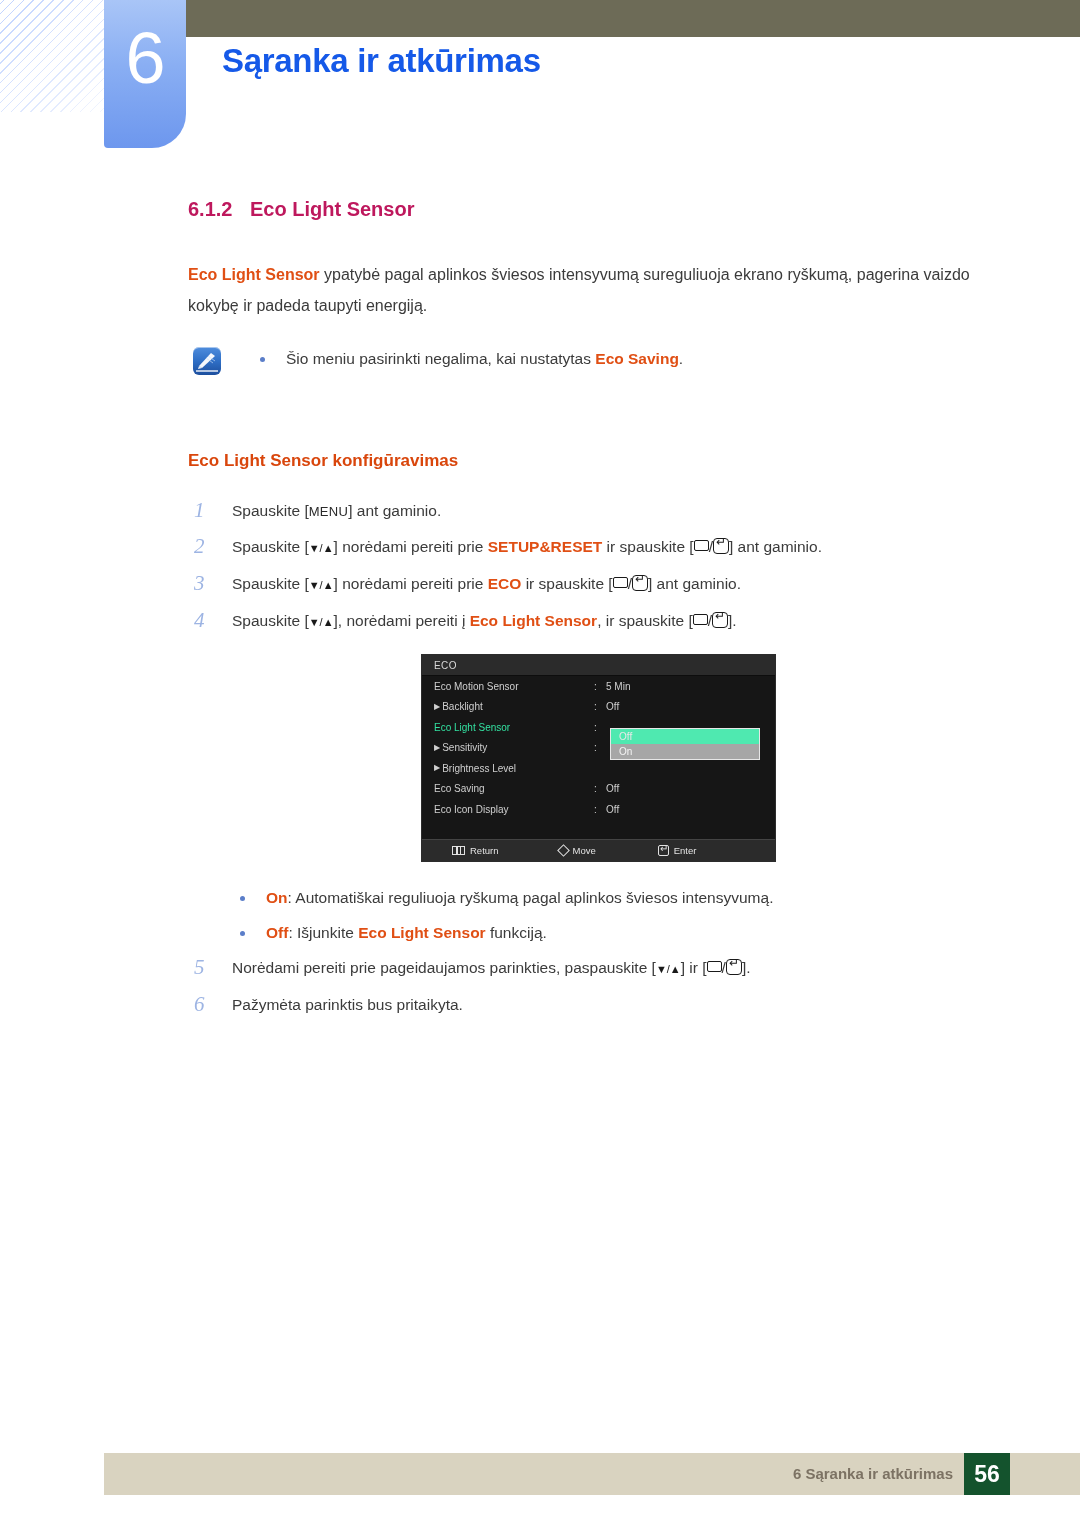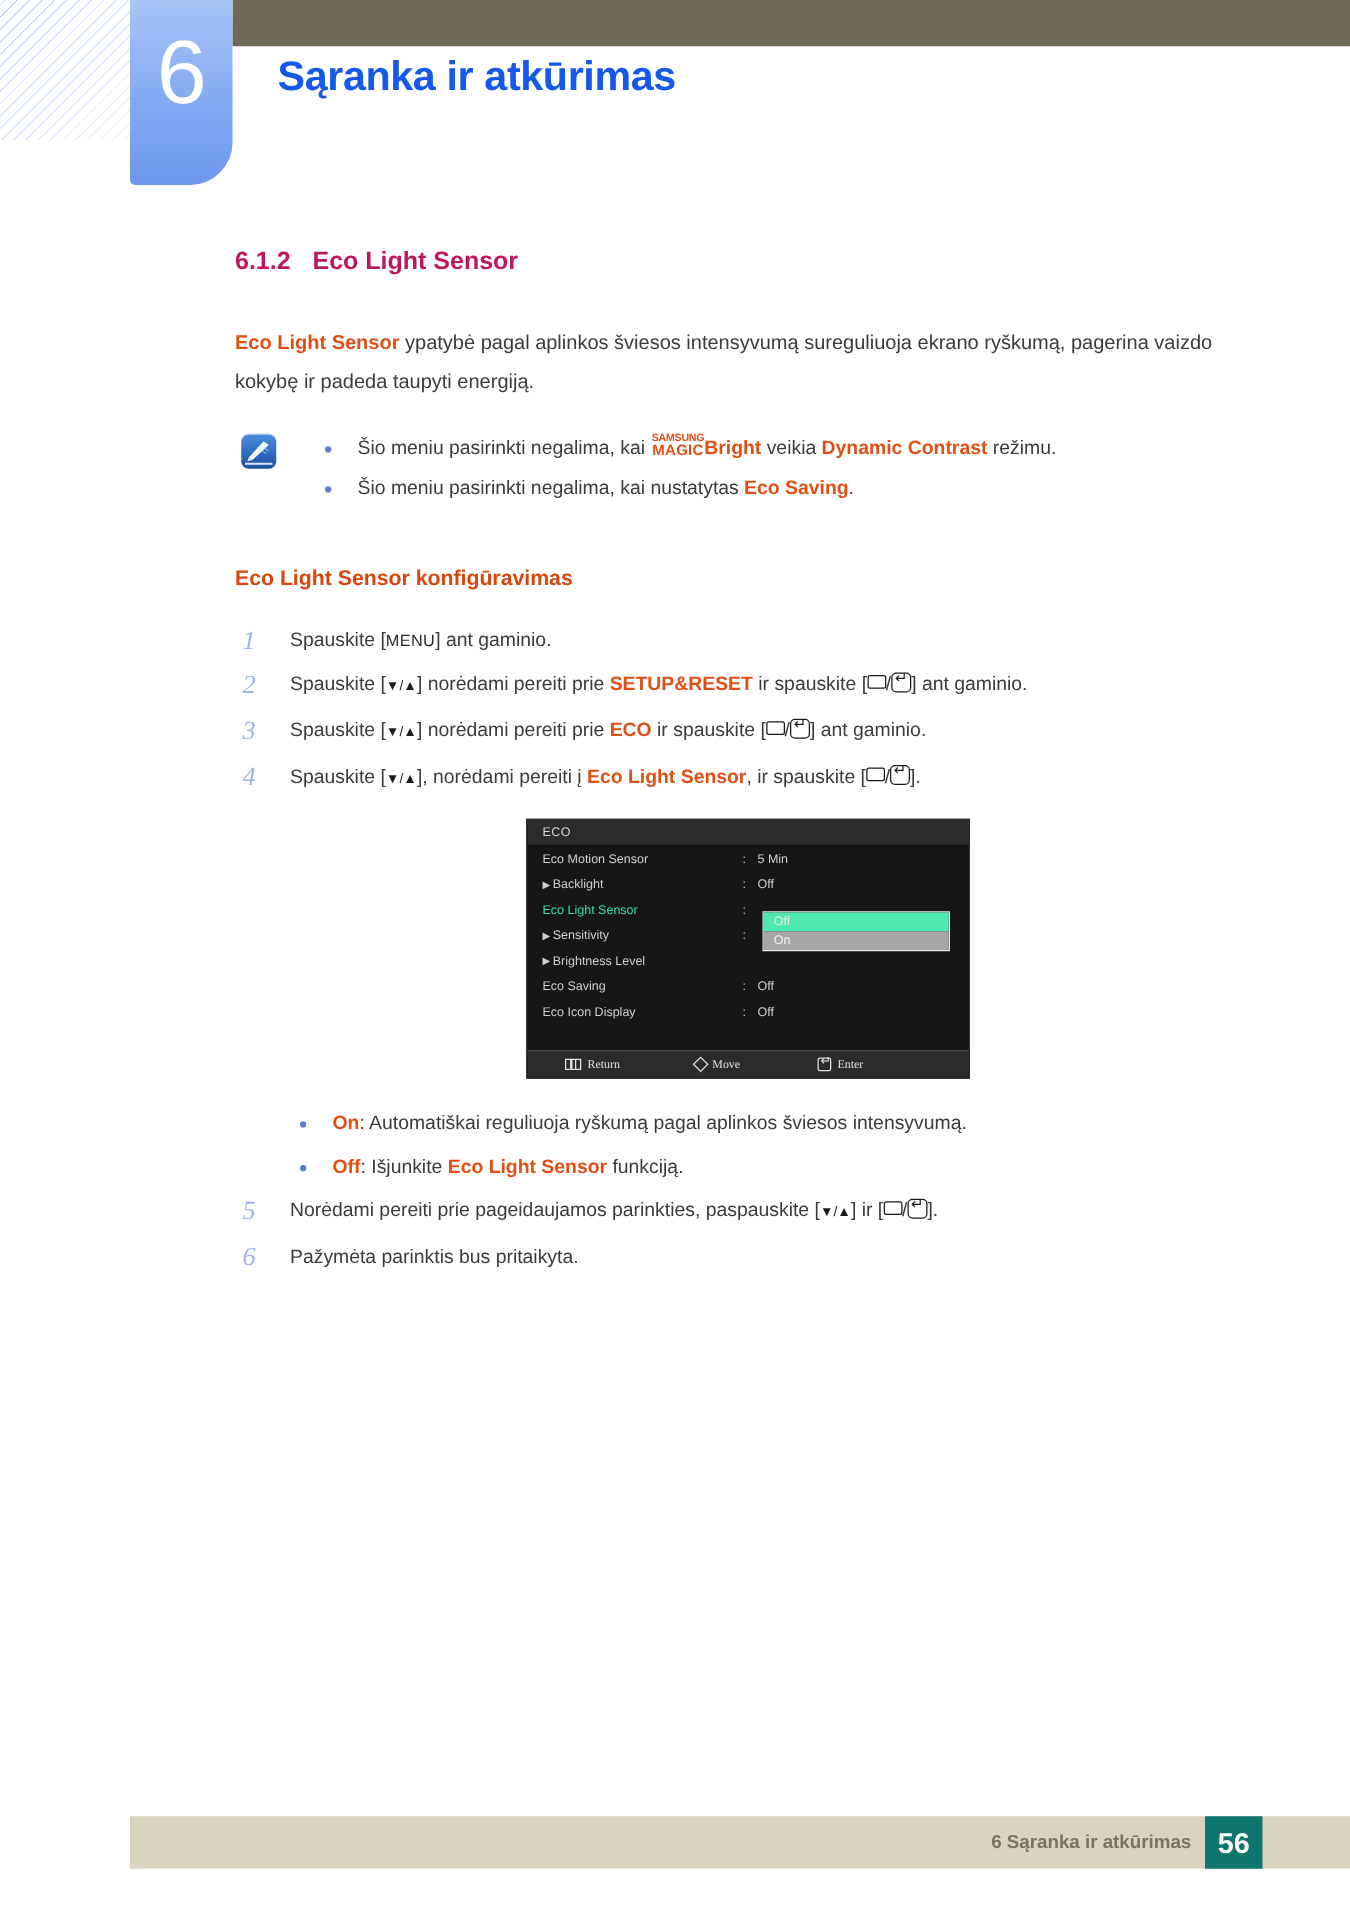--- a/index.html
+++ b/index.html
@@ -329,21 +329,20 @@
     border-top: 1px solid #444;
     display: flex;
     align-items: center;
   }
   .osd-foot-item {
     display: flex;
     align-items: center;
     color: #e2e2e2;
     font-size: 9.5px;
     gap: 5px;
-    font-family: Liberation Serif, serif;
   }
   #foot-return { margin-left: 30px; }
   #foot-move { margin-left: 60px; }
   #foot-enter { margin-left: 62px; }
   .ic-return {
     display: inline-block;
     width: 13px; height: 9px;
     border: 1.5px solid #e2e2e2;
     position: relative;
     box-sizing: border-box;
@@ -473,23 +472,20 @@
   <div id="note-block">
     <div id="note-icon">
       <svg width="28" height="28" viewBox="0 0 28 28">
         <path d="M6 19 L18 6 L22 9 L9 21 Z" fill="#ffffff" opacity="0.95"></path>
         <path d="M6 19 L9 21 L5 22 Z" fill="#ffffff" opacity="0.9"></path>
         <path d="M3 24 L25 24" stroke="#ffffff" stroke-width="1.6" opacity="0.85"></path>
         <path d="M13 11 L20 16 M15 9 L22 14" stroke="#cfe0f8" stroke-width="0.8" opacity="0.8"></path>
       </svg>
     </div>
     <ul class="note-list">
-      <li>
-        <span>Šio meniu pasirinkti negalima, kai </span><span class="magic-logo"><span class="t1">SAMSUNG</span><span class="t2">MAGIC</span></span><span class="kw">Bright</span><span> veikia </span><span class="kw">Dynamic Contrast</span><span> režimu.</span>
-      </li>
       <li>
         <span>Šio meniu pasirinkti negalima, kai nustatytas </span><span class="kw">Eco Saving</span><span>.</span>
       </li>
     </ul>
   </div>
 
   <h3 class="sub-heading">Eco Light Sensor konfigūravimas</h3>
 
   <ol class="steps" id="steps-main">
       <li><span class="stepnum">1</span><span>Spauskite [</span><span class="key-menu">MENU</span><span>] ant gaminio.</span></li>
@@ -587,14 +583,14 @@
   <ol class="steps" id="steps-tail">
       <li><span class="stepnum">5</span><span>Norėdami pereiti prie pageidaujamos parinkties, paspauskite [</span><span class="key-arrows">▼/▲</span><span>] ir [</span><span class="key-box"></span><span>/</span><span class="key-enter"></span><span>].</span></li>
       <li><span class="stepnum">6</span><span>Pažymėta parinktis bus pritaikyta.</span></li>
     </ol>
 
 </div>
 
 <div id="page-footer">
   <div id="footer-bar" style="background: rgb(217, 211, 192);"></div>
   <div id="footer-text">6 Sąranka ir atkūrimas</div>
-  <div id="footer-pagebox" style="background: #0f766e;">56</div>
+  <div id="footer-pagebox" style="background: #14532d;">56</div>
 </div>
 
 </body></html>

